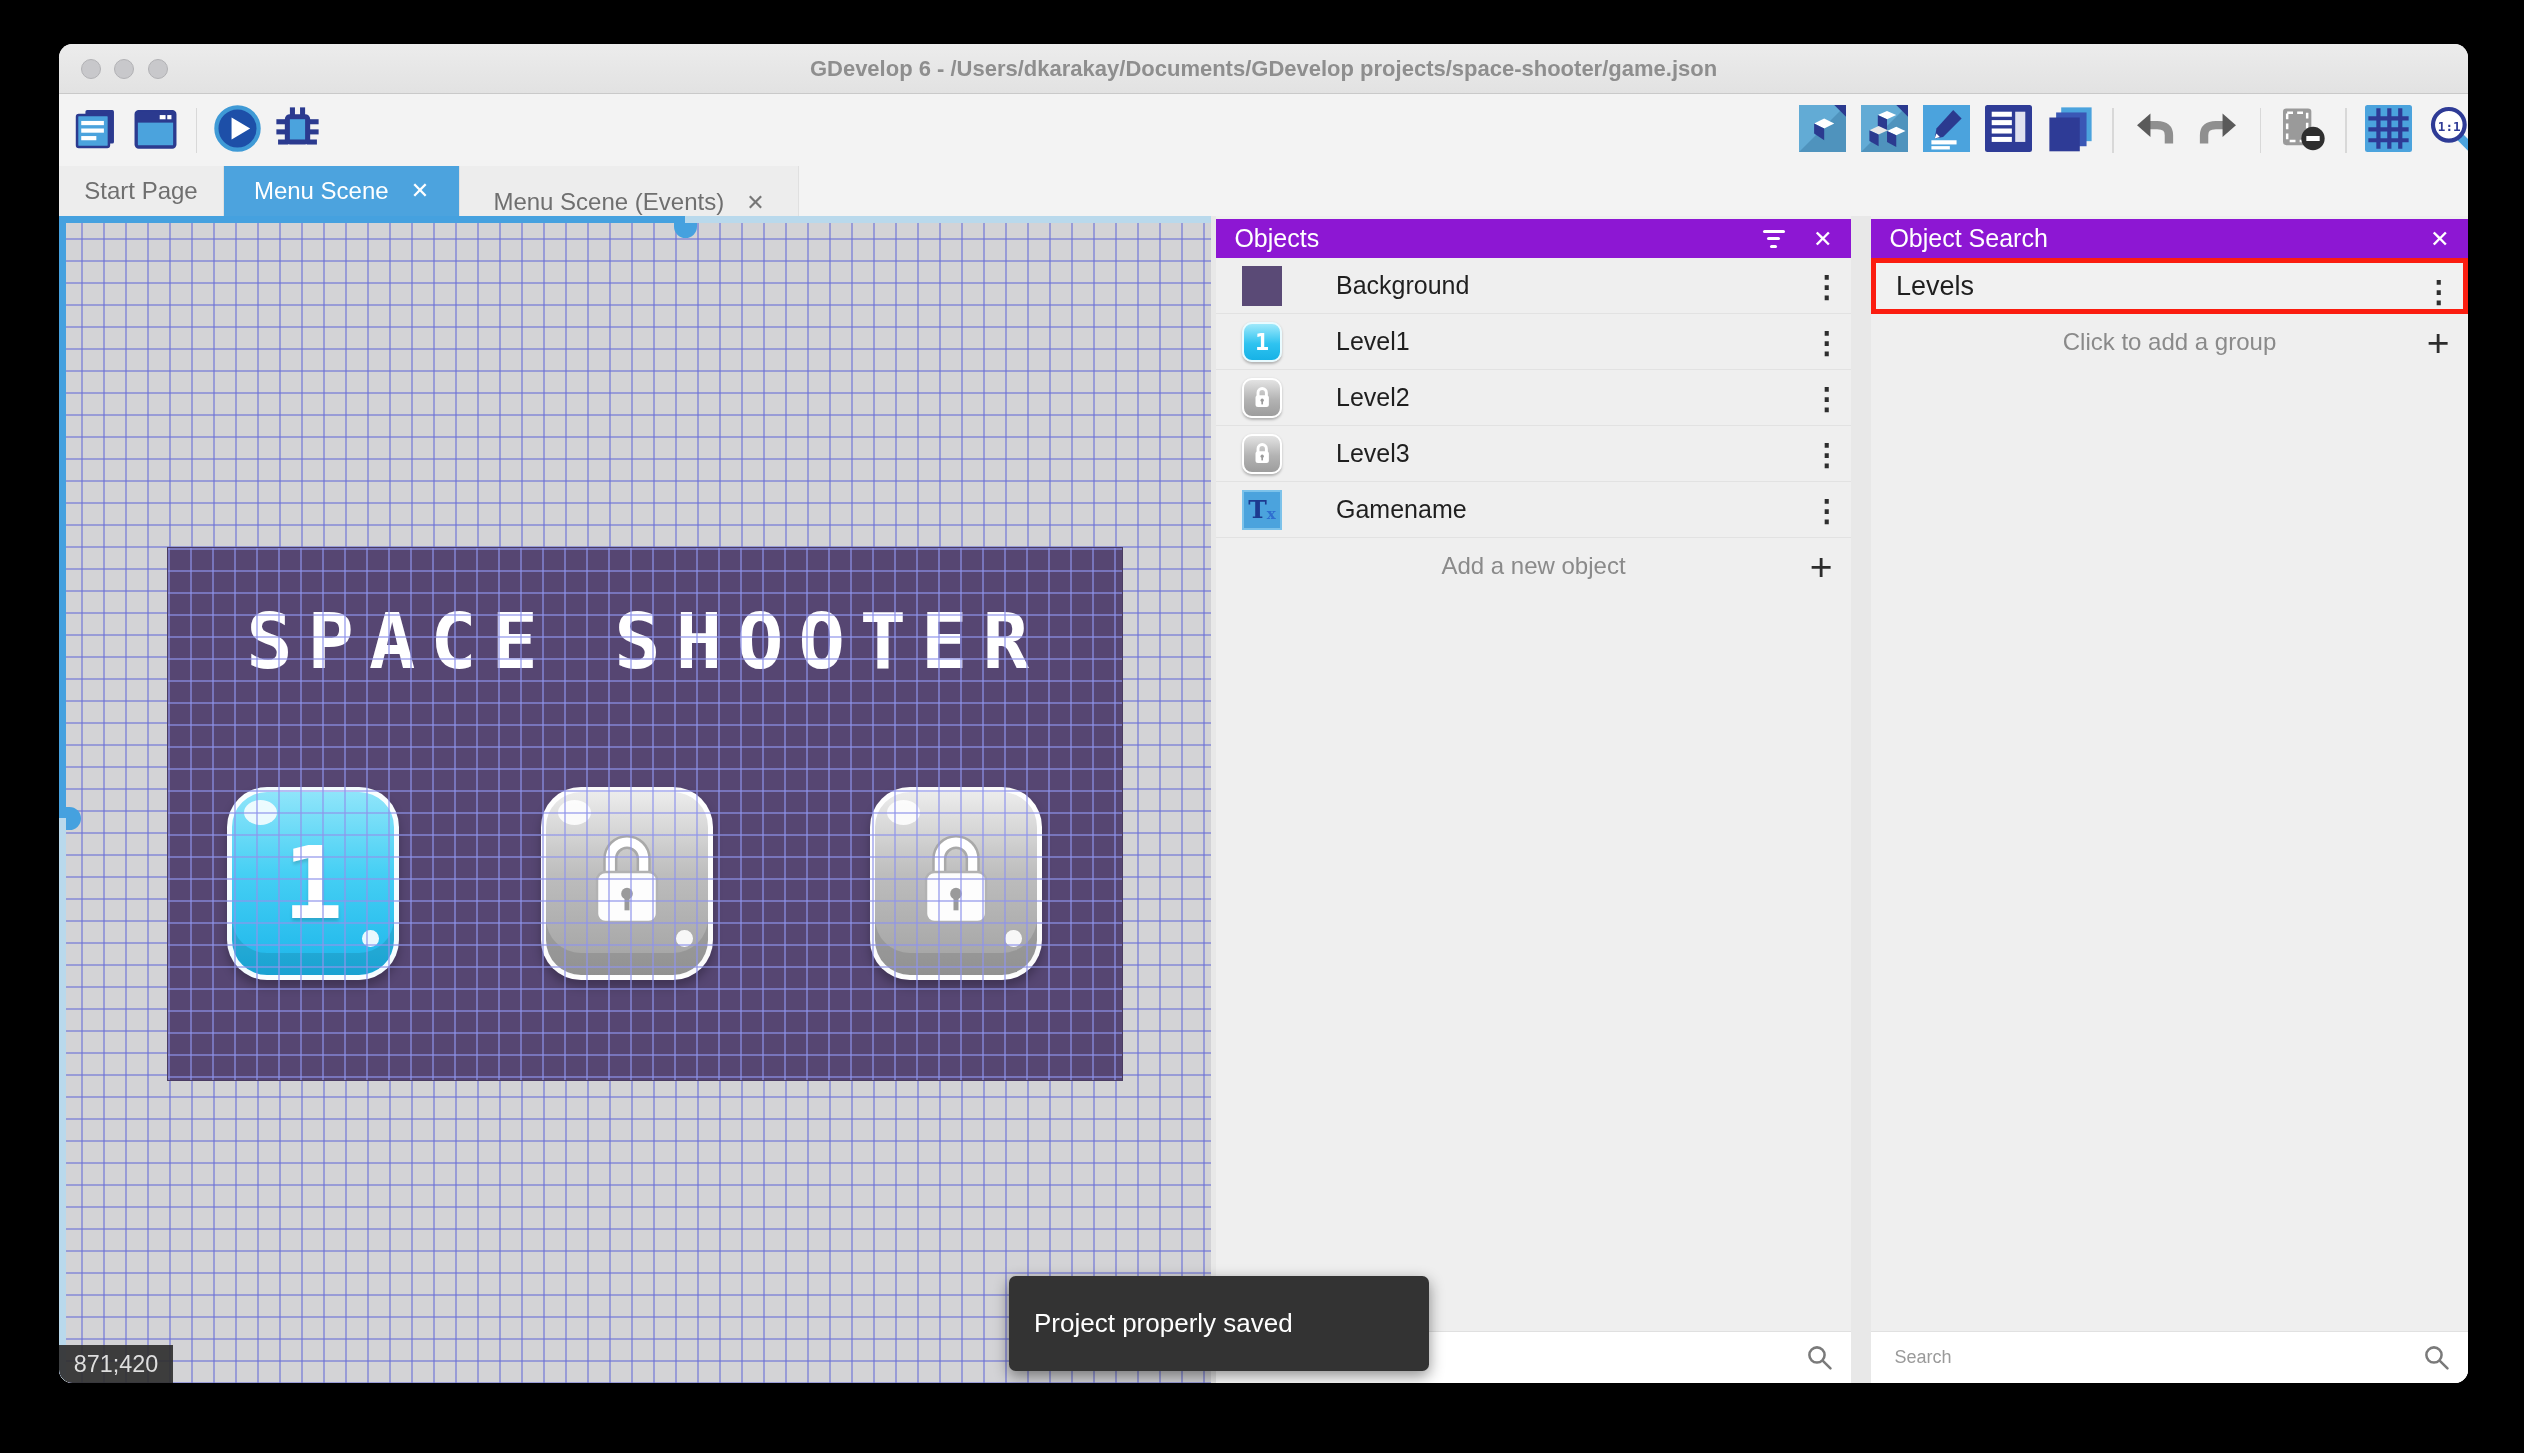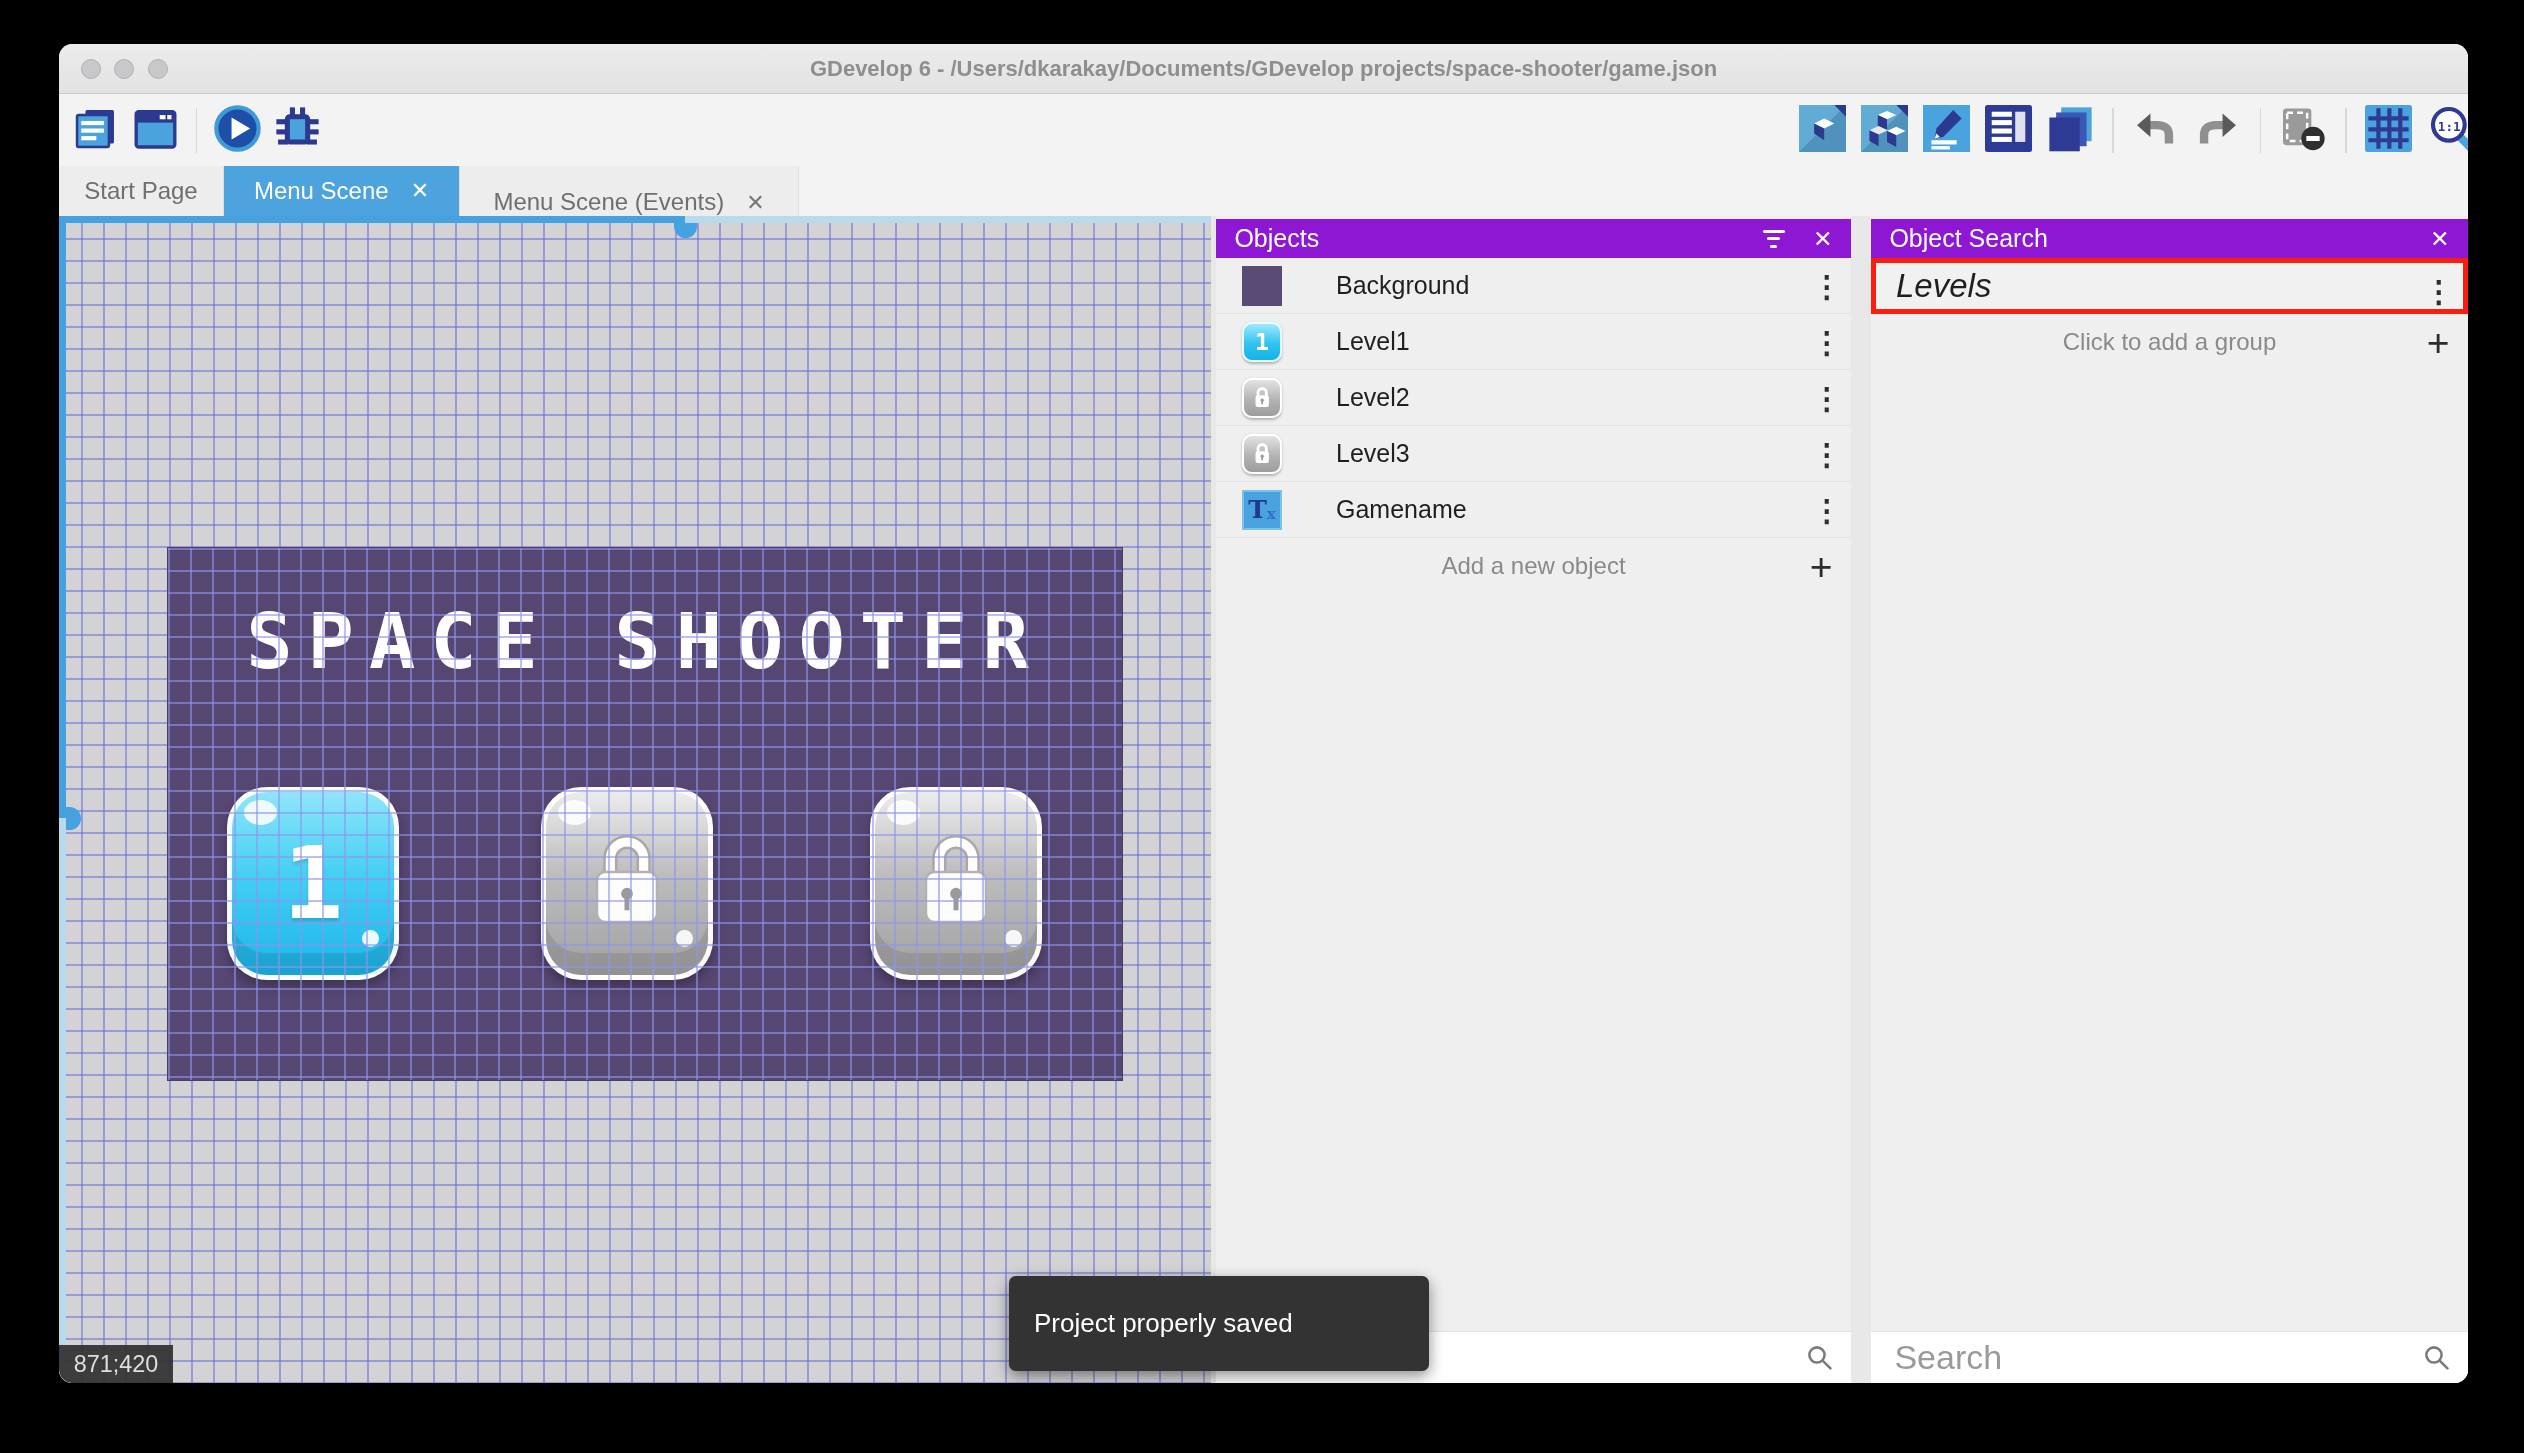--- a/index.html
+++ b/index.html
@@ -87,24 +87,24 @@
   .th-gray{background:linear-gradient(180deg,#e3e3e3,#b3b3b3 55%,#9d9d9d);border-color:#fff;}
   .th-blue .n{color:#fff;font-family:"DejaVu Sans Mono",monospace;font-weight:700;font-size:23.4px;}
   .th-text{background:#4ba3dd;display:flex;align-items:center;justify-content:center;border:2.5px solid #7cc2ea;}
   .th-text .t{font-family:"DejaVu Serif",serif;font-weight:700;font-size:25px;color:#1d3a8f;}
   .th-text .tx{font-family:"DejaVu Serif",serif;font-weight:700;font-size:15px;color:#2f6fd0;margin-top:8.4px;}
 
   .add-row{height:56px;display:flex;align-items:center;justify-content:center;position:relative;color:#8a8a8a;font-size:24px;cursor:pointer;}
   .plus{position:absolute;right:18.4px;font-size:39px;font-weight:400;color:#2c2c2c;line-height:1;cursor:pointer;}
 
   .group-row{height:56px;background:#f1f1f1;border:5px solid #fb1d10;display:flex;align-items:center;padding-left:20px;position:relative;cursor:pointer;}
-  .group-row .label{font-size:33px;color:#1f1f1f;font-style:italic;}
+  .group-row .label{font-size:27px;color:#1f1f1f;}
 
   .searchbar{position:absolute;left:0;bottom:0;width:100%;height:51px;background:#fff;box-shadow:0 -0.8px 0 #ddd;}
-  .searchbar input{width:100%;height:100%;border:none;outline:none;background:transparent;font-size:34px;color:#444;padding-left:23.4px;font-family:"Liberation Sans",sans-serif;}
+  .searchbar input{width:100%;height:100%;border:none;outline:none;background:transparent;font-size:18px;color:#444;padding-left:23.4px;font-family:"Liberation Sans",sans-serif;}
   .searchbar input::placeholder{color:#9a9a9a;}
   .searchbar svg{position:absolute;right:18.4px;top:11.7px;}
   .searchbar.rbr{border-radius:0 0 10px 0;}
 
   .toast{position:absolute;left:950px;top:1232px;width:420px;height:95px;background:#333;border-radius:6.7px;display:flex;align-items:center;padding-left:25px;color:#fff;font-size:26px;z-index:50;box-shadow:0 5px 15px rgba(0,0,0,.45);}
 </style>
 </head>
 <body>
 
 <div class="window">

